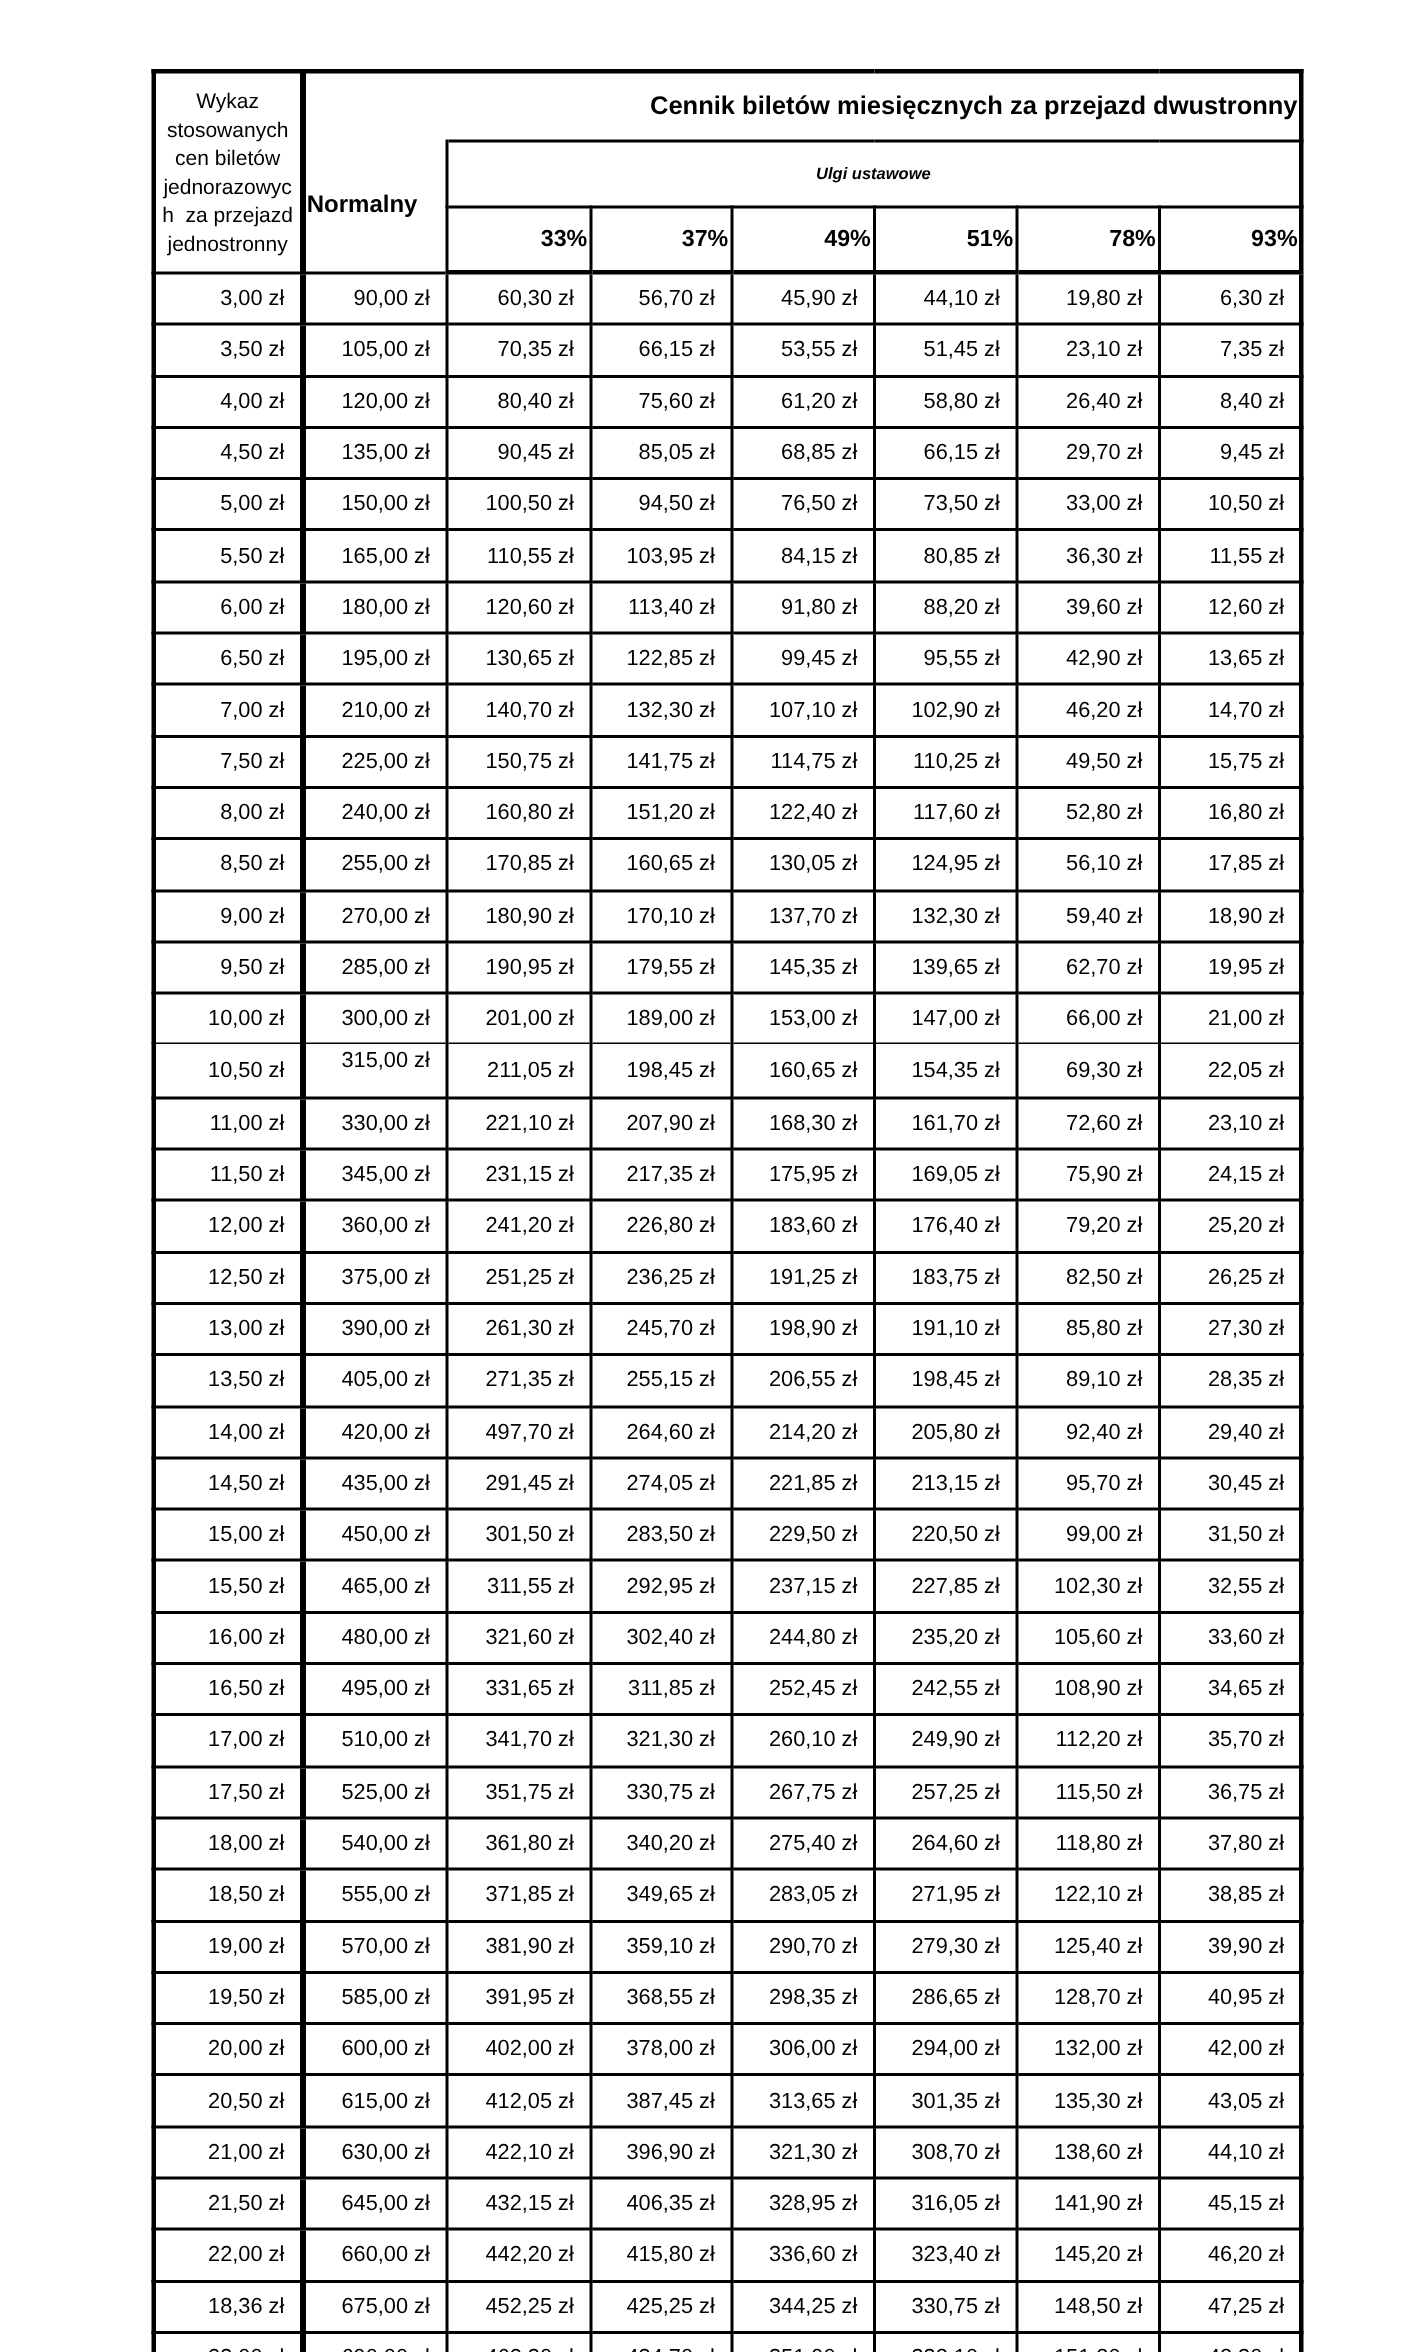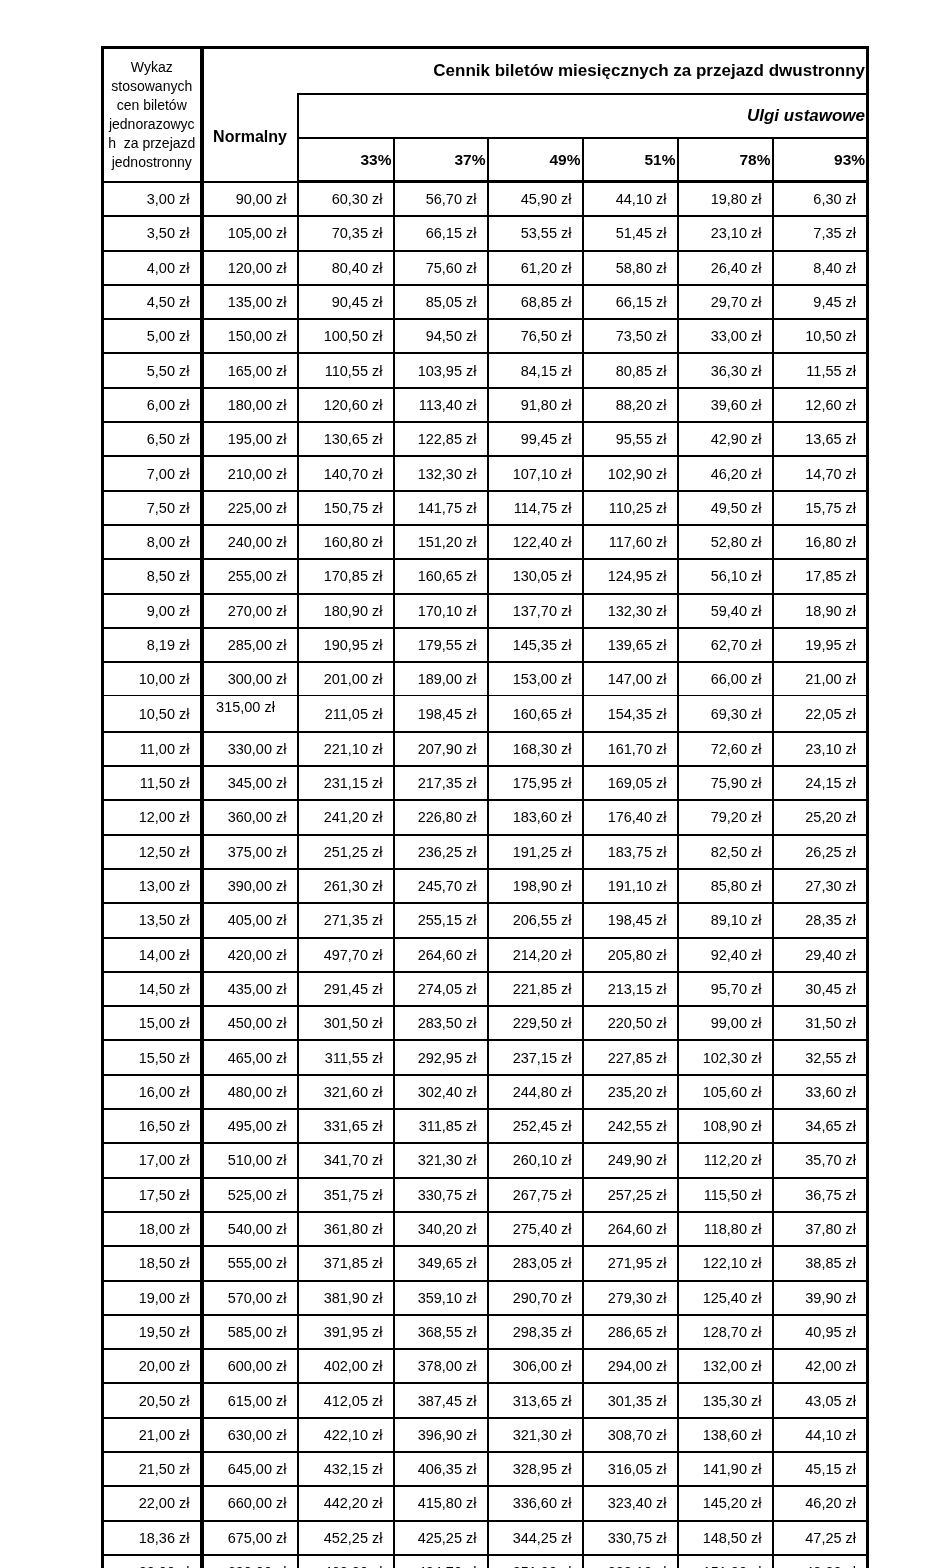--- a/index.html
+++ b/index.html
@@ -44,32 +44,31 @@
   td.title {
     border-bottom: none;
     height: 42px;
     text-align: right;
     vertical-align: middle;
     font-weight: bold;
     font-size: 17px;
   }
   td.normalny {
     border-top: none;
+    vertical-align: middle;
+    font-weight: bold;
+    font-size: 16px;
+  }
+  td.ulgi {
+    height: 40px;
     text-align: center;
     vertical-align: middle;
     font-weight: bold;
-    font-size: 16px;
-  }
-  td.ulgi {
-    height: 40px;
-    text-align: right;
-    vertical-align: middle;
-    font-weight: bold;
     font-style: italic;
-    font-size: 17px;
+    font-size: 11px;
     margin-top: 42px;
   }
   td.pct {
     height: 39px;
     text-align: right;
     vertical-align: middle;
     font-weight: bold;
     font-size: 15.5px;
     border-bottom: 3px solid #000;
   }
@@ -83,21 +82,20 @@
   }
   tbody#data-rows td.base {
     border-right: 4px solid #000;
     margin-top: 34px;
   }
   tr.thin-bottom > td { border-bottom-width: 1px; }
   tr.thin-top > td { border-top-width: 1px; }
   tbody#data-rows td.valign-top {
     vertical-align: top;
     padding-top: 3px;
-    text-align: center;
   }
 </style>
 </head>
 <body>
 
 <div class="page">
   <table class="price-table">
     <colgroup>
       <col style="width:99px">
       <col style="width:96px">
@@ -256,21 +254,21 @@
           <td class="base">9,00 zł</td>
           <td>270,00 zł</td>
           <td>180,90 zł</td>
           <td>170,10 zł</td>
           <td>137,70 zł</td>
           <td>132,30 zł</td>
           <td>59,40 zł</td>
           <td>18,90 zł</td>
         </tr>
         <tr>
-          <td class="base">8,19 zł</td>
+          <td class="base">9,50 zł</td>
           <td>285,00 zł</td>
           <td>190,95 zł</td>
           <td>179,55 zł</td>
           <td>145,35 zł</td>
           <td>139,65 zł</td>
           <td>62,70 zł</td>
           <td>19,95 zł</td>
         </tr>
         <tr class="thin-bottom">
           <td class="base">10,00 zł</td>

